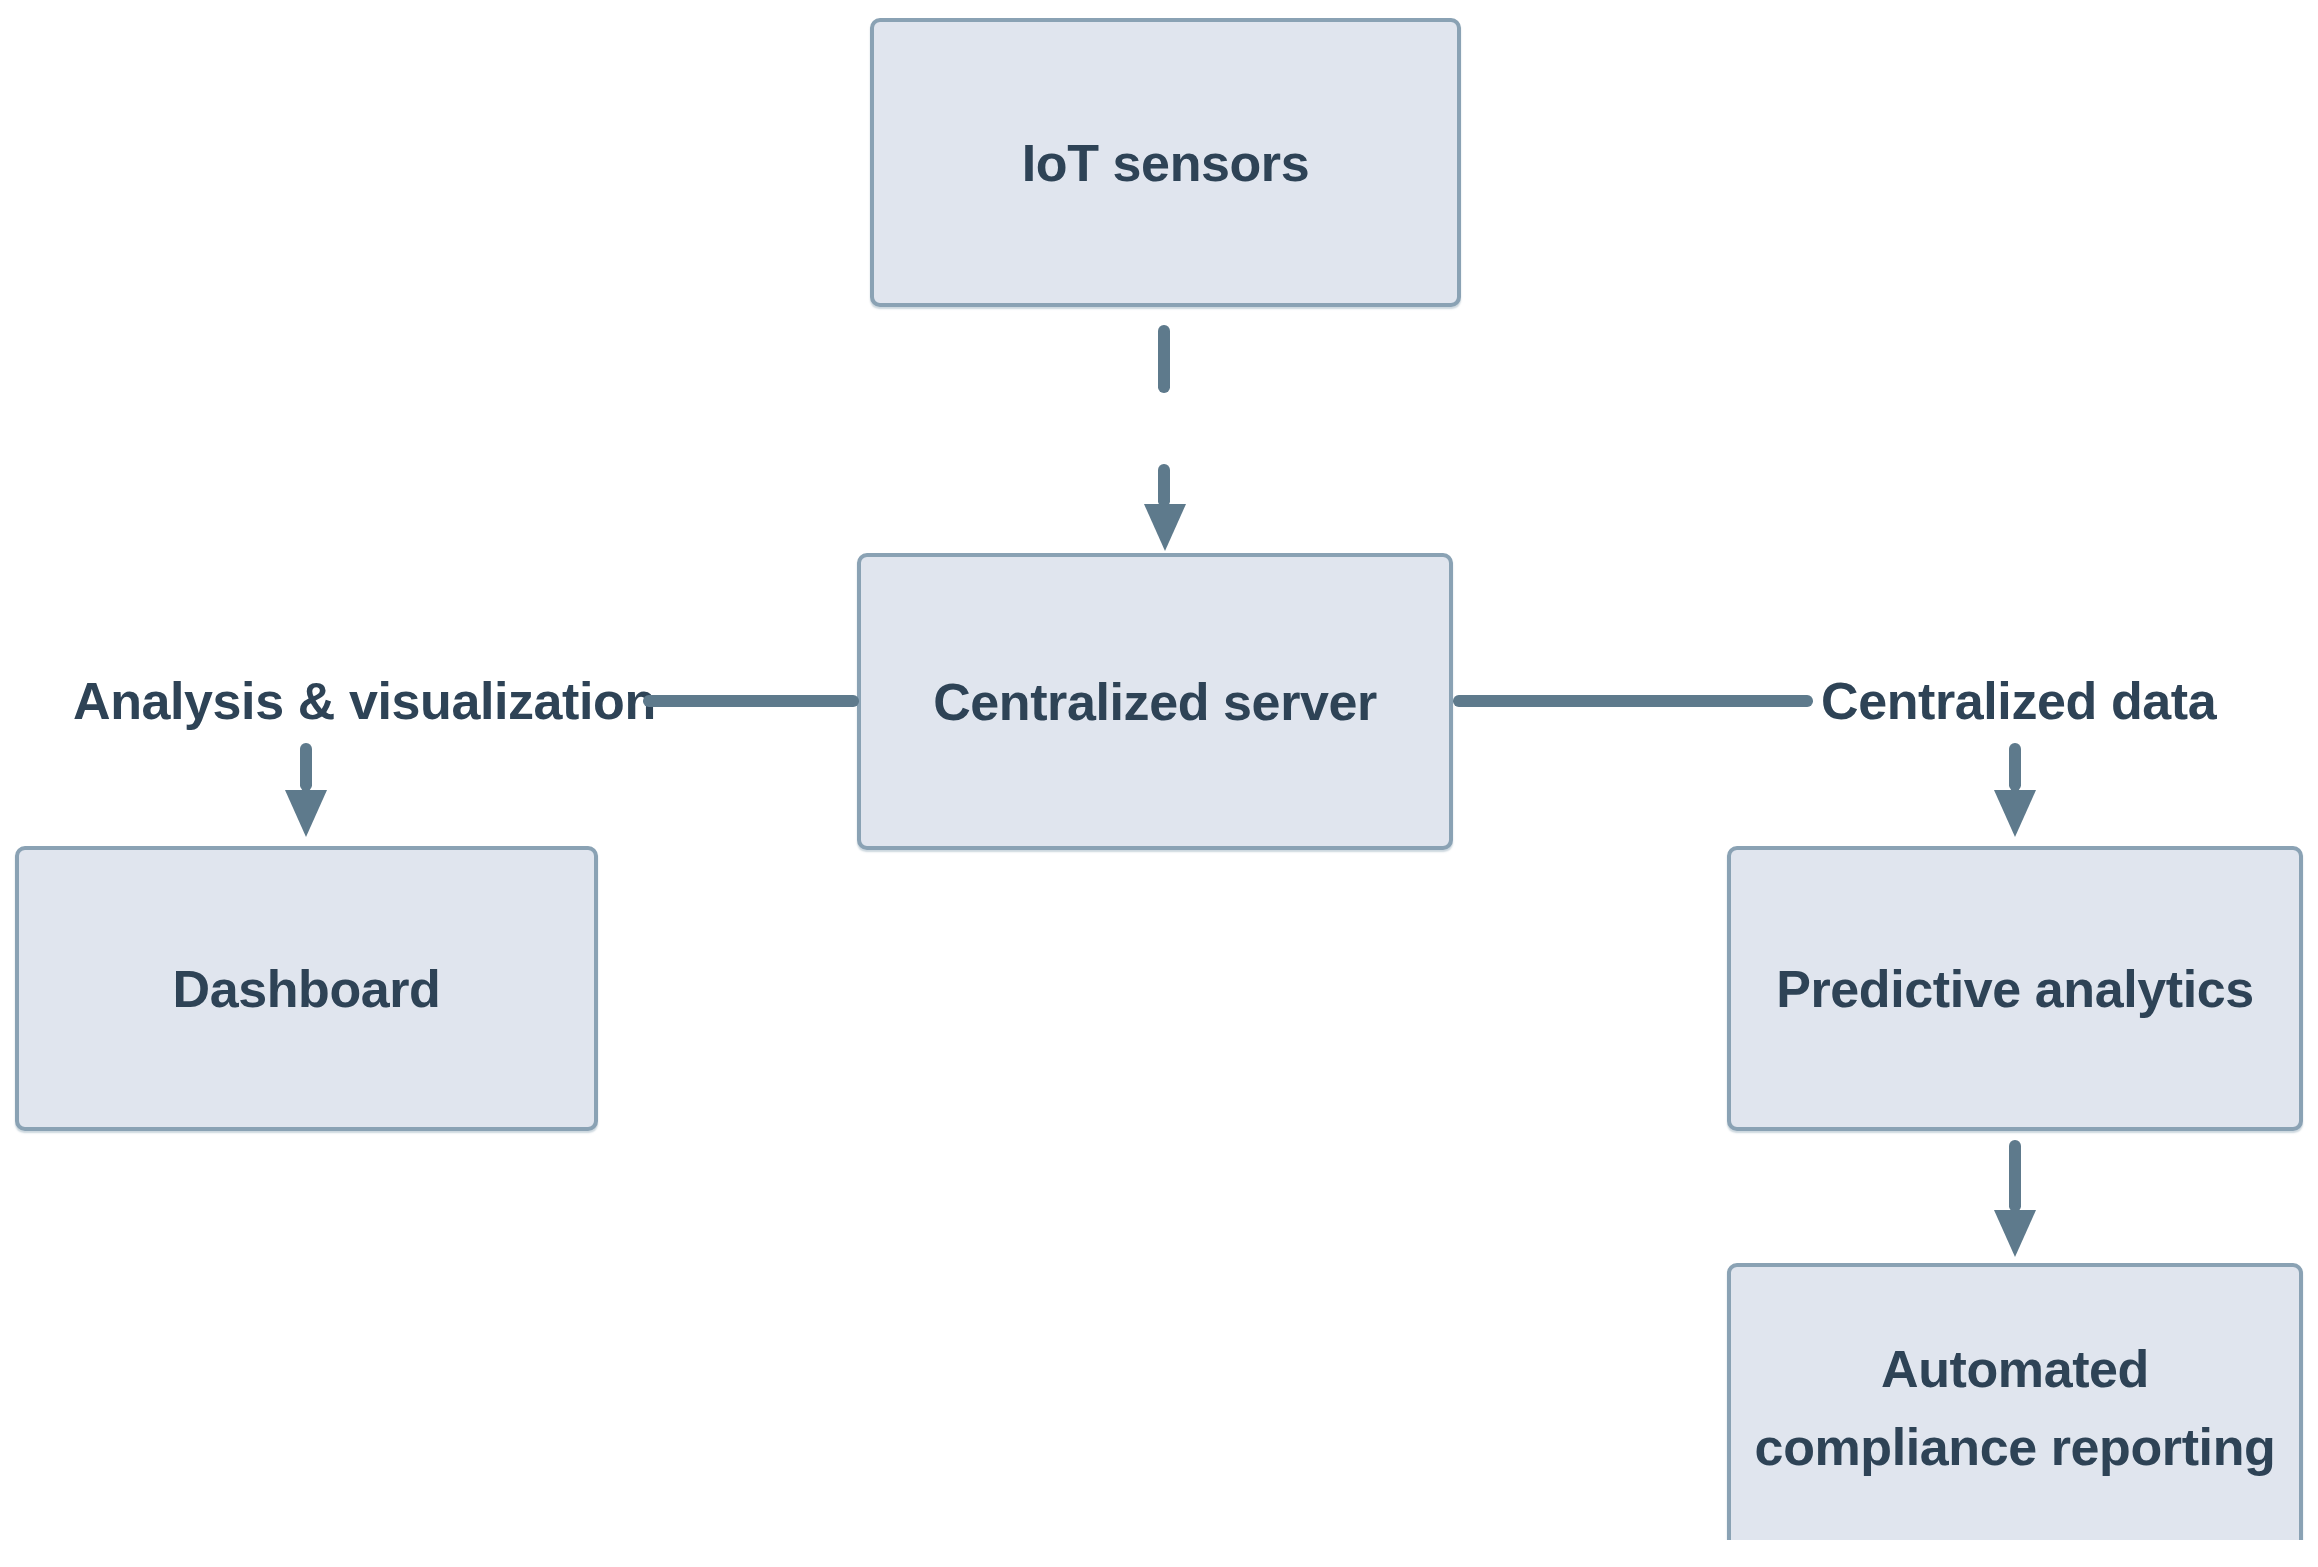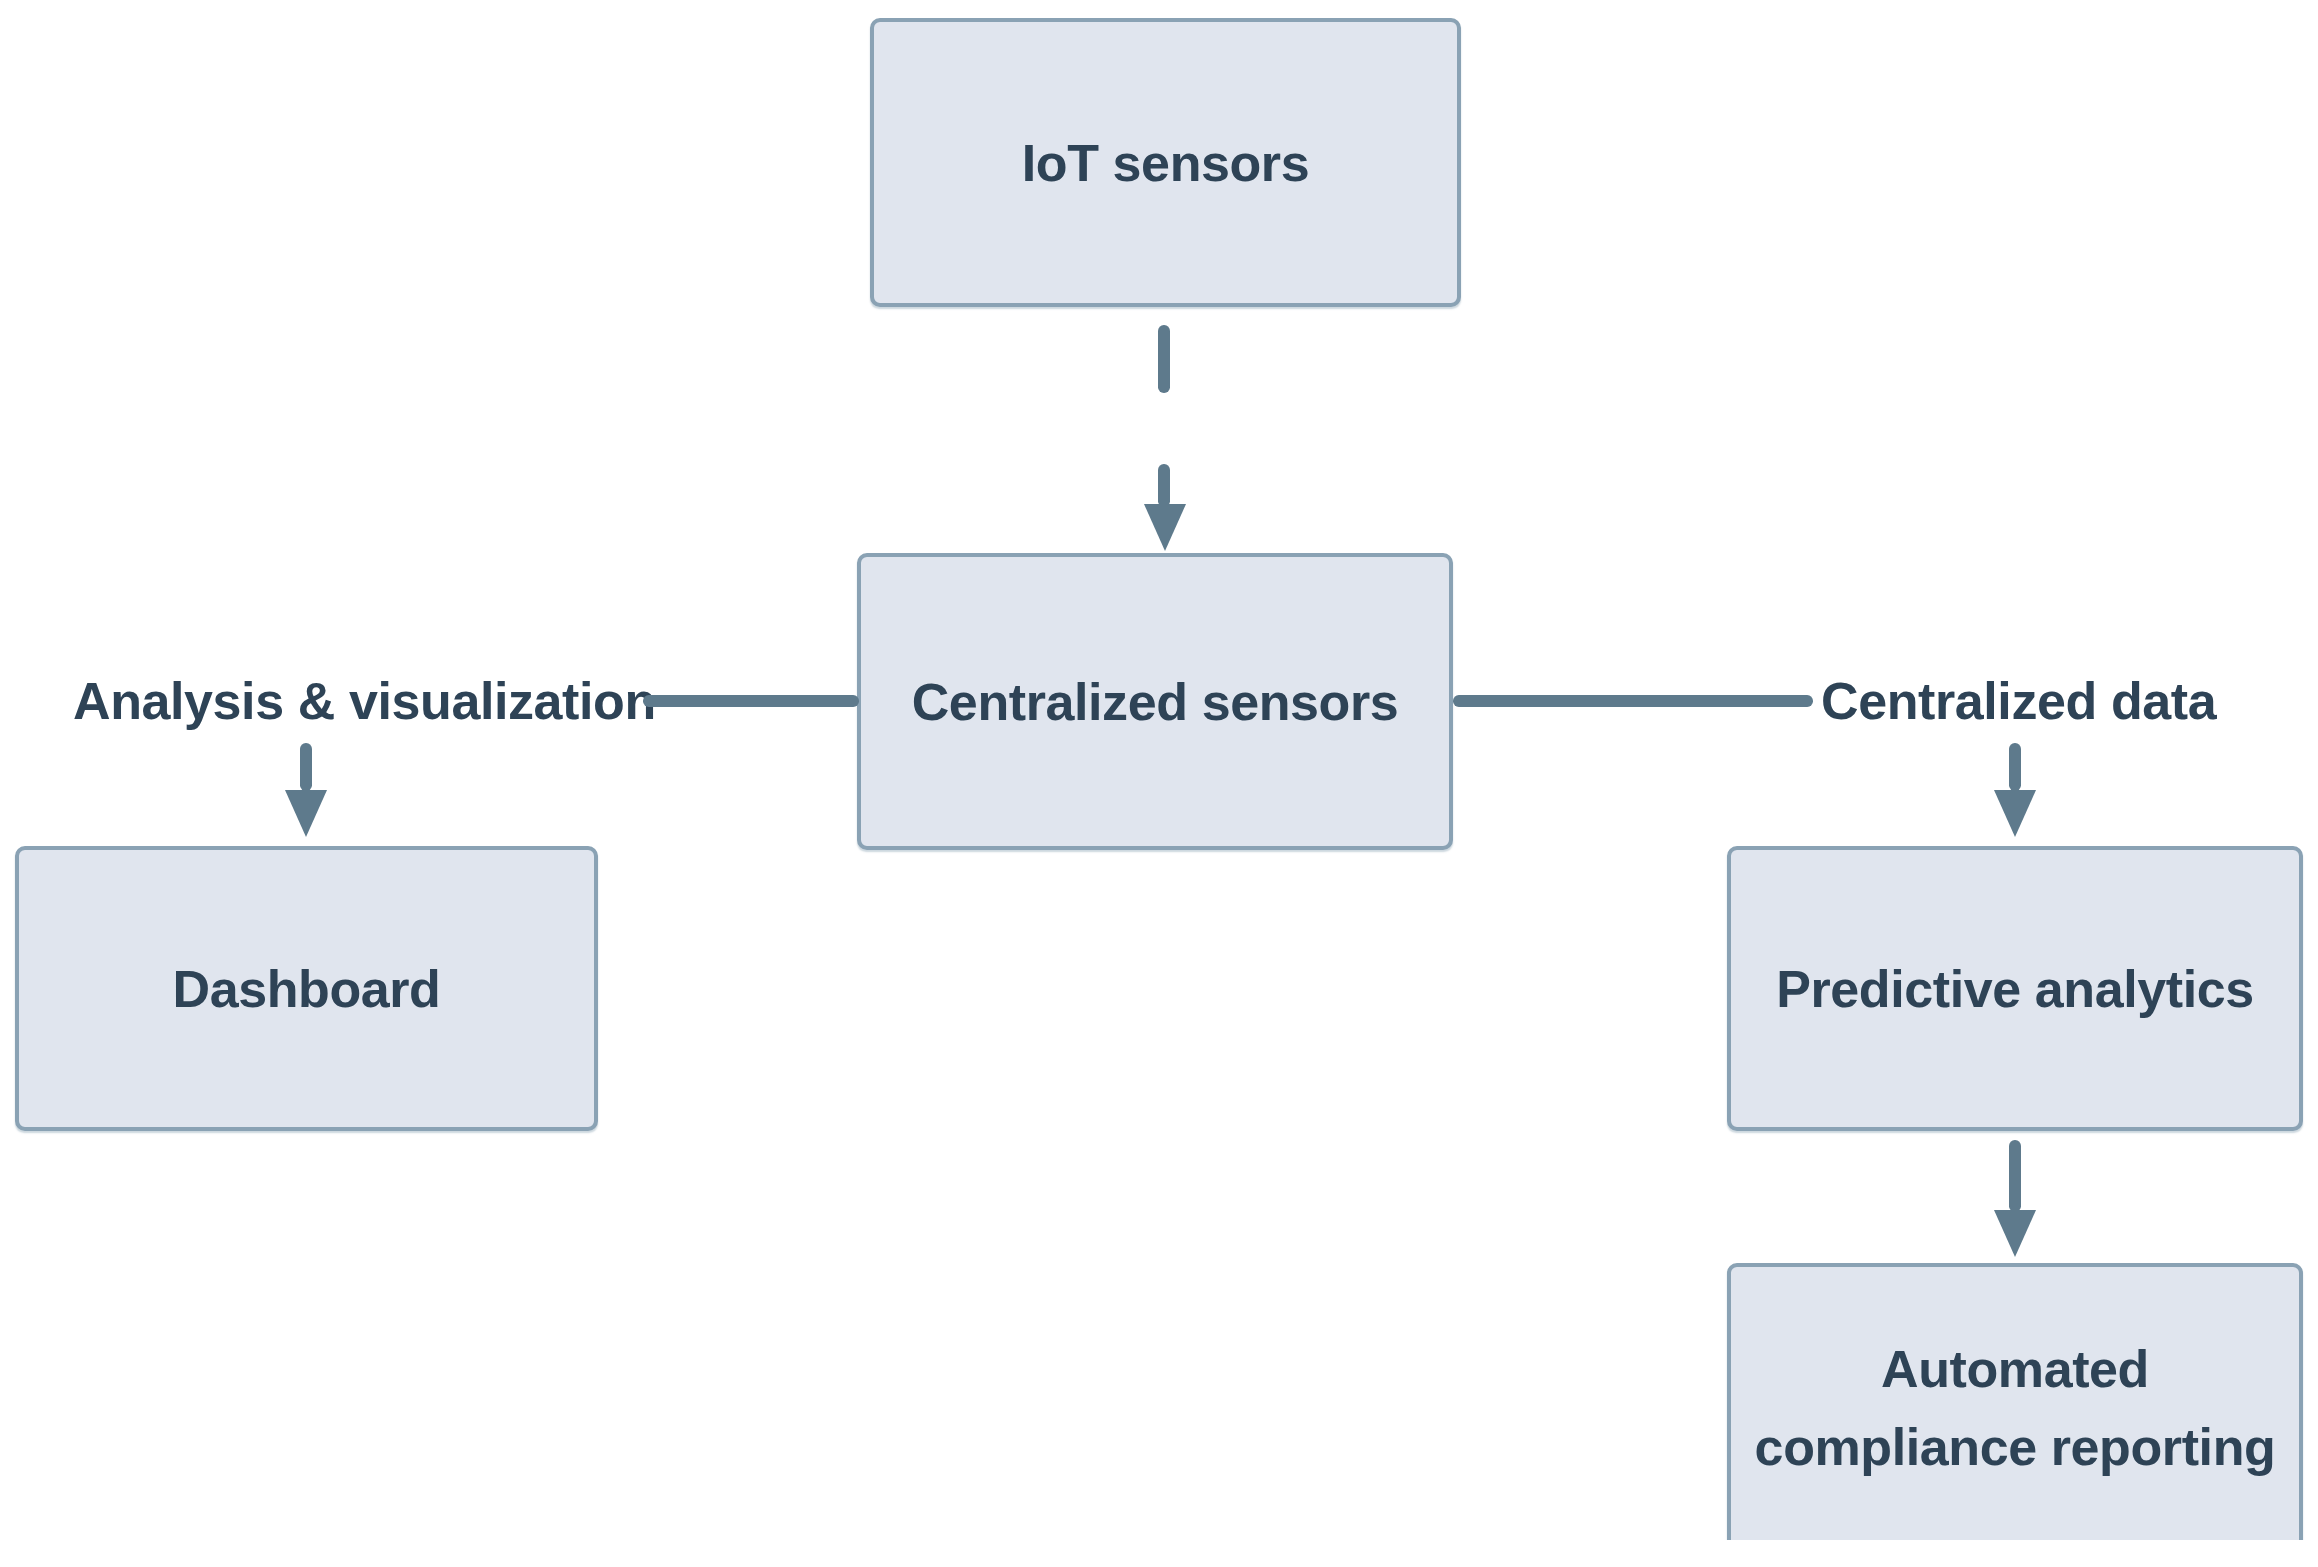--- a/index.html
+++ b/index.html
@@ -69,21 +69,21 @@
 </head>
 <body>
 
 <div class="canvas">
 
   <div class="node" style="left:870px;top:18.3px;width:591px;height:289px">
     <span class="node-label">IoT sensors</span>
   </div>
 
   <div class="node" style="left:857px;top:553px;width:596px;height:297px">
-    <span class="node-label">Centralized sensors</span>
+    <span class="node-label">Centralized server</span>
   </div>
 
   <div class="node" style="left:15px;top:846px;width:583px;height:285px">
     <span class="node-label">Dashboard</span>
   </div>
 
   <div class="node" style="left:1727px;top:1263px;width:576px;height:290px">
     <span class="node-label">
       <span style="display:block">Automated</span>
       <span style="display:block">compliance reporting</span>

